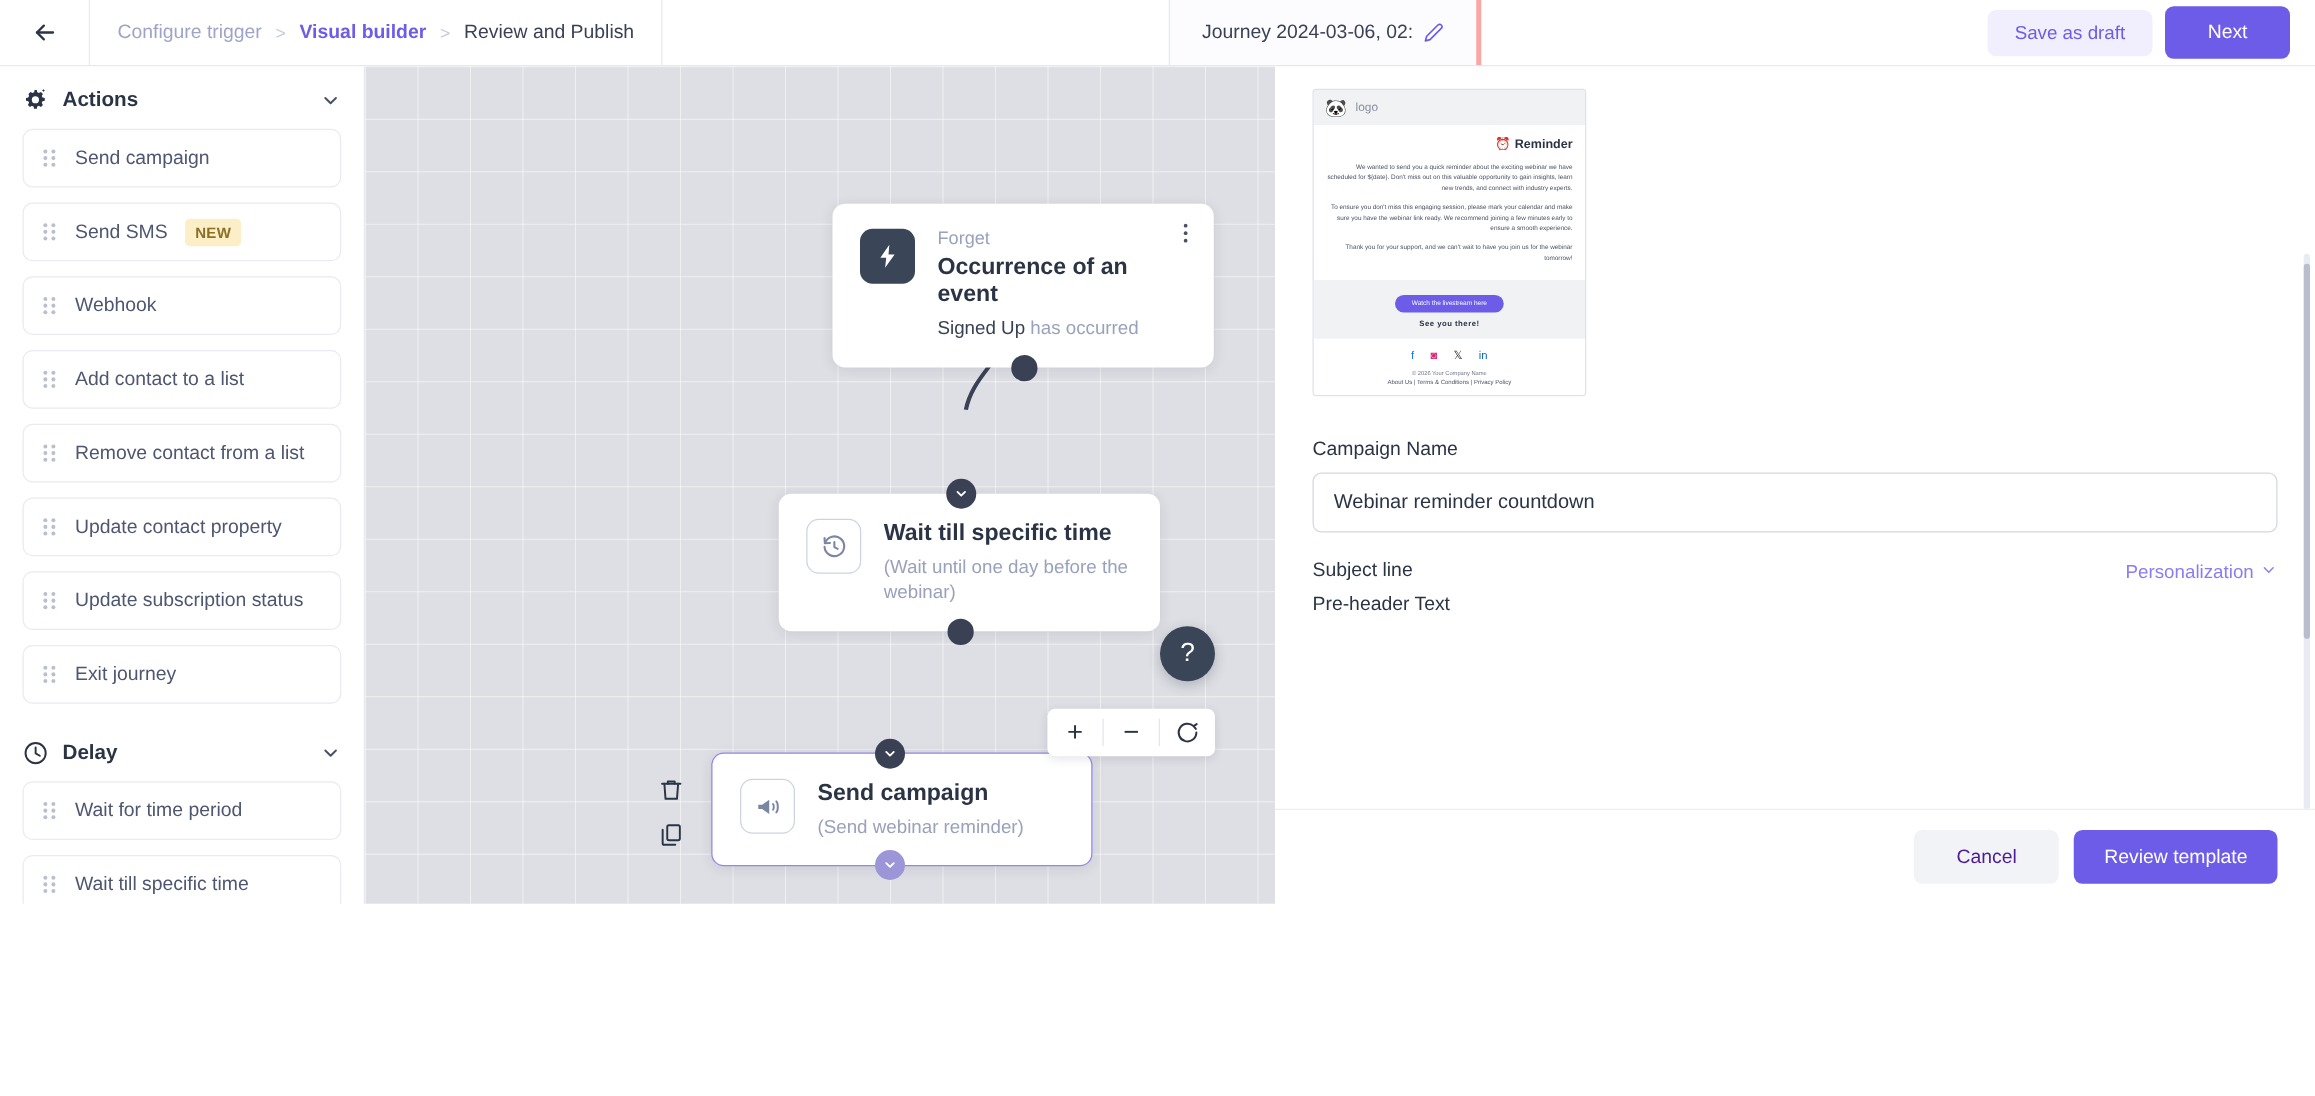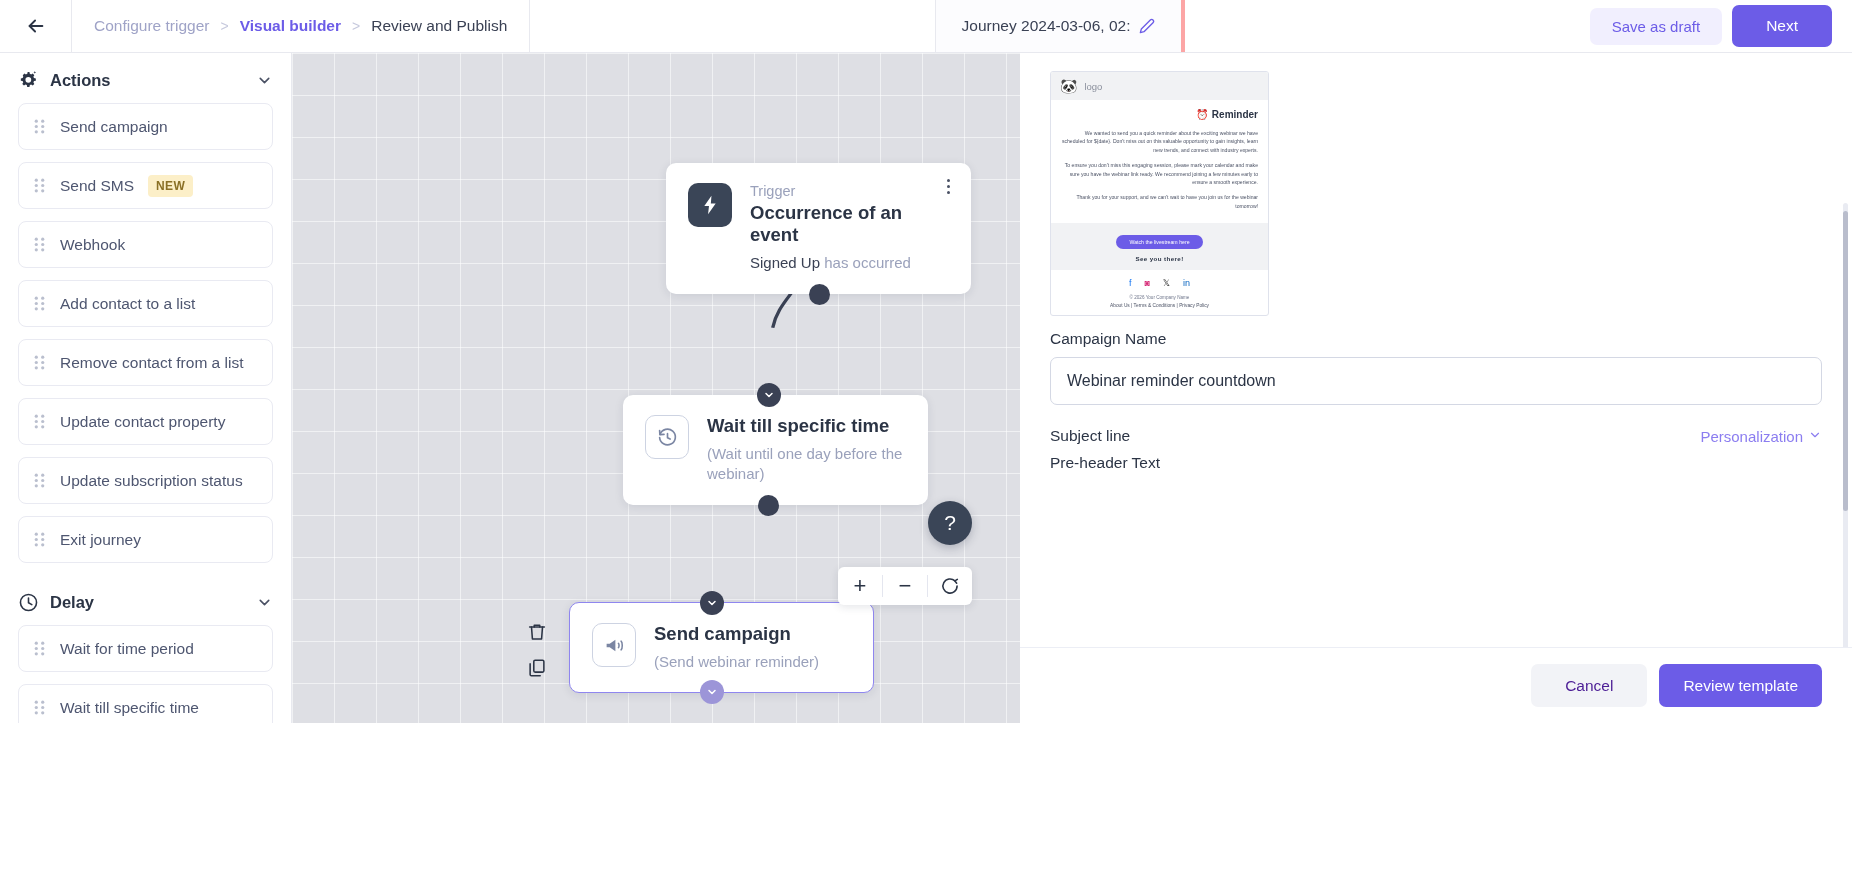--- a/index.html
+++ b/index.html
@@ -208,21 +208,21 @@
   .text-input {
     width: 100%; height: 48px; border: 1px solid #d4d8e4; border-radius: 7px;
     padding: 0 16px; font-size: 16px; color: #2b3445;
     font-family: "Liberation Sans", sans-serif; background: #ffffff; outline: none;
   }
   .input-icons {
     position: absolute; right: 14px; top: 50%; transform: translateY(-50%);
     display: flex; align-items: center; gap: 18px;
   }
   .in-icon { width: 19px; height: 19px; color: #4a5164; cursor: pointer; }
-  .field-block { margin-top: 14px; }
+  .field-block { margin-top: 34px; }
 
   .rp-footer {
     border-top: 1px solid #eceef5;
     padding: 16px 30px; display: flex; justify-content: flex-end; gap: 12px;
     background: #ffffff;
   }
   .btn-cancel { background: #f2f3f7; color: #4c1d95; padding: 14px 34px; font-size: 15.5px; }
   .btn-review { background: #6c5ce7; color: #ffffff; padding: 14px 24px; font-size: 15.5px; }
 
   .rp-scrollbar {
@@ -448,21 +448,21 @@
       </svg>
 
       <div class="node" style="left:374px; top:110px; width:305px;">
         <div class="node-inner">
           <div class="node-icon dark">
             <svg viewBox="0 0 24 24" fill="currentColor" style="width:22px;height:22px;">
               <path d="M13.6 2 5.8 13.2h5.1L9.9 22l8.3-11.6h-5.3L13.6 2z"></path>
             </svg>
           </div>
           <div>
-            <div class="node-kicker">Trigger</div>
+            <div class="node-kicker">Forget</div>
             <div class="node-title">Occurrence of an event</div>
             <div class="node-sub">
               <span>Signed Up</span>
               <span class="muted">has occurred</span>
             </div>
           </div>
         </div>
         <div class="node-menu">
             <i></i>
             <i></i>

